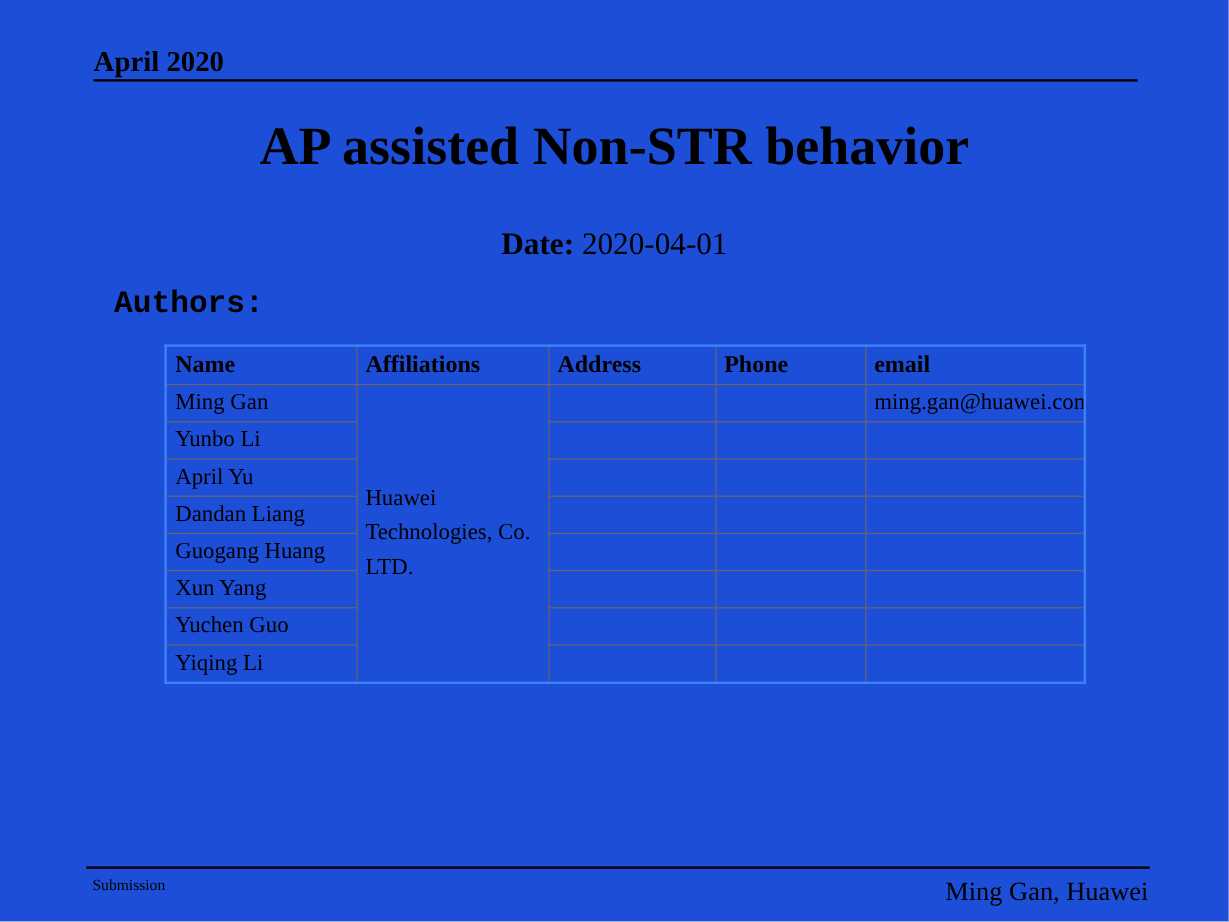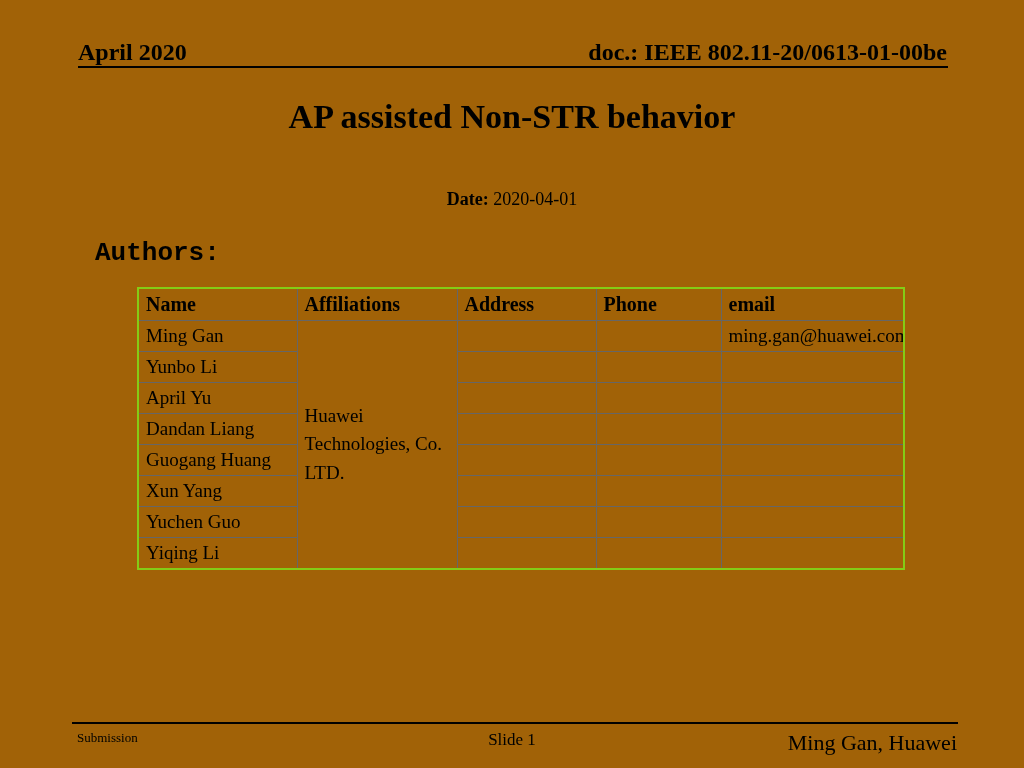--- a/index.html
+++ b/index.html
@@ -4,21 +4,21 @@
 <style>
   html, body {
     margin: 0;
     padding: 0;
     background: #ffffff;
   }
   .slide {
     position: relative;
     width: 1024px;
     height: 768px;
-    background: #a16207;
+    background: #1d4ed8;
     font-family: "Liberation Serif", "DejaVu Serif", serif;
     color: #000000;
     overflow: hidden;
   }
 
   
   .hdr-left {
     position: absolute;
     left: 78px;
     top: 39px;
@@ -43,53 +43,53 @@
     background: #000000;
   }
 
   
   .title {
     position: absolute;
     left: 0;
     top: 99px;
     width: 1024px;
     text-align: center;
-    font-size: 34px;
+    font-size: 45px;
     font-weight: bold;
     line-height: 1.05;
     white-space: nowrap;
   }
   .date-line {
     position: absolute;
     left: 0;
     top: 189px;
     width: 1024px;
     text-align: center;
-    font-size: 18px;
+    font-size: 26px;
     white-space: nowrap;
   }
   .date-line .lbl { font-weight: bold; }
   .authors-heading {
     position: absolute;
     left: 95px;
     top: 238px;
     font-size: 26px;
     font-weight: bold;
     font-family: Liberation Mono, monospace;
   }
 
   
   table.authors {
     position: absolute;
     left: 137px;
     top: 287px;
     width: 766px;
     border-collapse: collapse;
     table-layout: fixed;
-    border: 2px solid #84cc16;
+    border: 2px solid #3b82f6;
   }
   table.authors th, table.authors td {
     border: 1px solid #666666;
     padding: 0 7px;
     vertical-align: middle;
     text-align: left;
     overflow: hidden;
   }
   table.authors th {
     font-size: 20px;
@@ -141,21 +141,20 @@
     font-size: 22px;
     white-space: nowrap;
   }
 </style>
 </head>
 <body>
 
 <div class="slide">
 
   <div class="hdr-left">April 2020</div>
-  <div class="hdr-right">doc.: IEEE 802.11-20/0613-01-00be</div>
   <div class="hdr-rule"></div>
 
   <div class="title">AP assisted Non-STR behavior</div>
 
   <div class="date-line"><span class="lbl">Date:</span><span>&nbsp;</span><span>2020-04-01</span></div>
 
   <div class="authors-heading">Authors:</div>
 
   <table class="authors">
     <colgroup>
@@ -224,16 +223,15 @@
       <td>Yiqing Li</td>
       <td></td>
       <td></td>
       <td class="email-cell"></td>
     </tr>
   </tbody>
     </table>
 
   <div class="ftr-rule"></div>
   <div class="ftr-left">Submission</div>
-  <div class="ftr-center">Slide 1</div>
   <div class="ftr-right">Ming Gan, Huawei</div>
 
 </div>
 
 </body></html>

